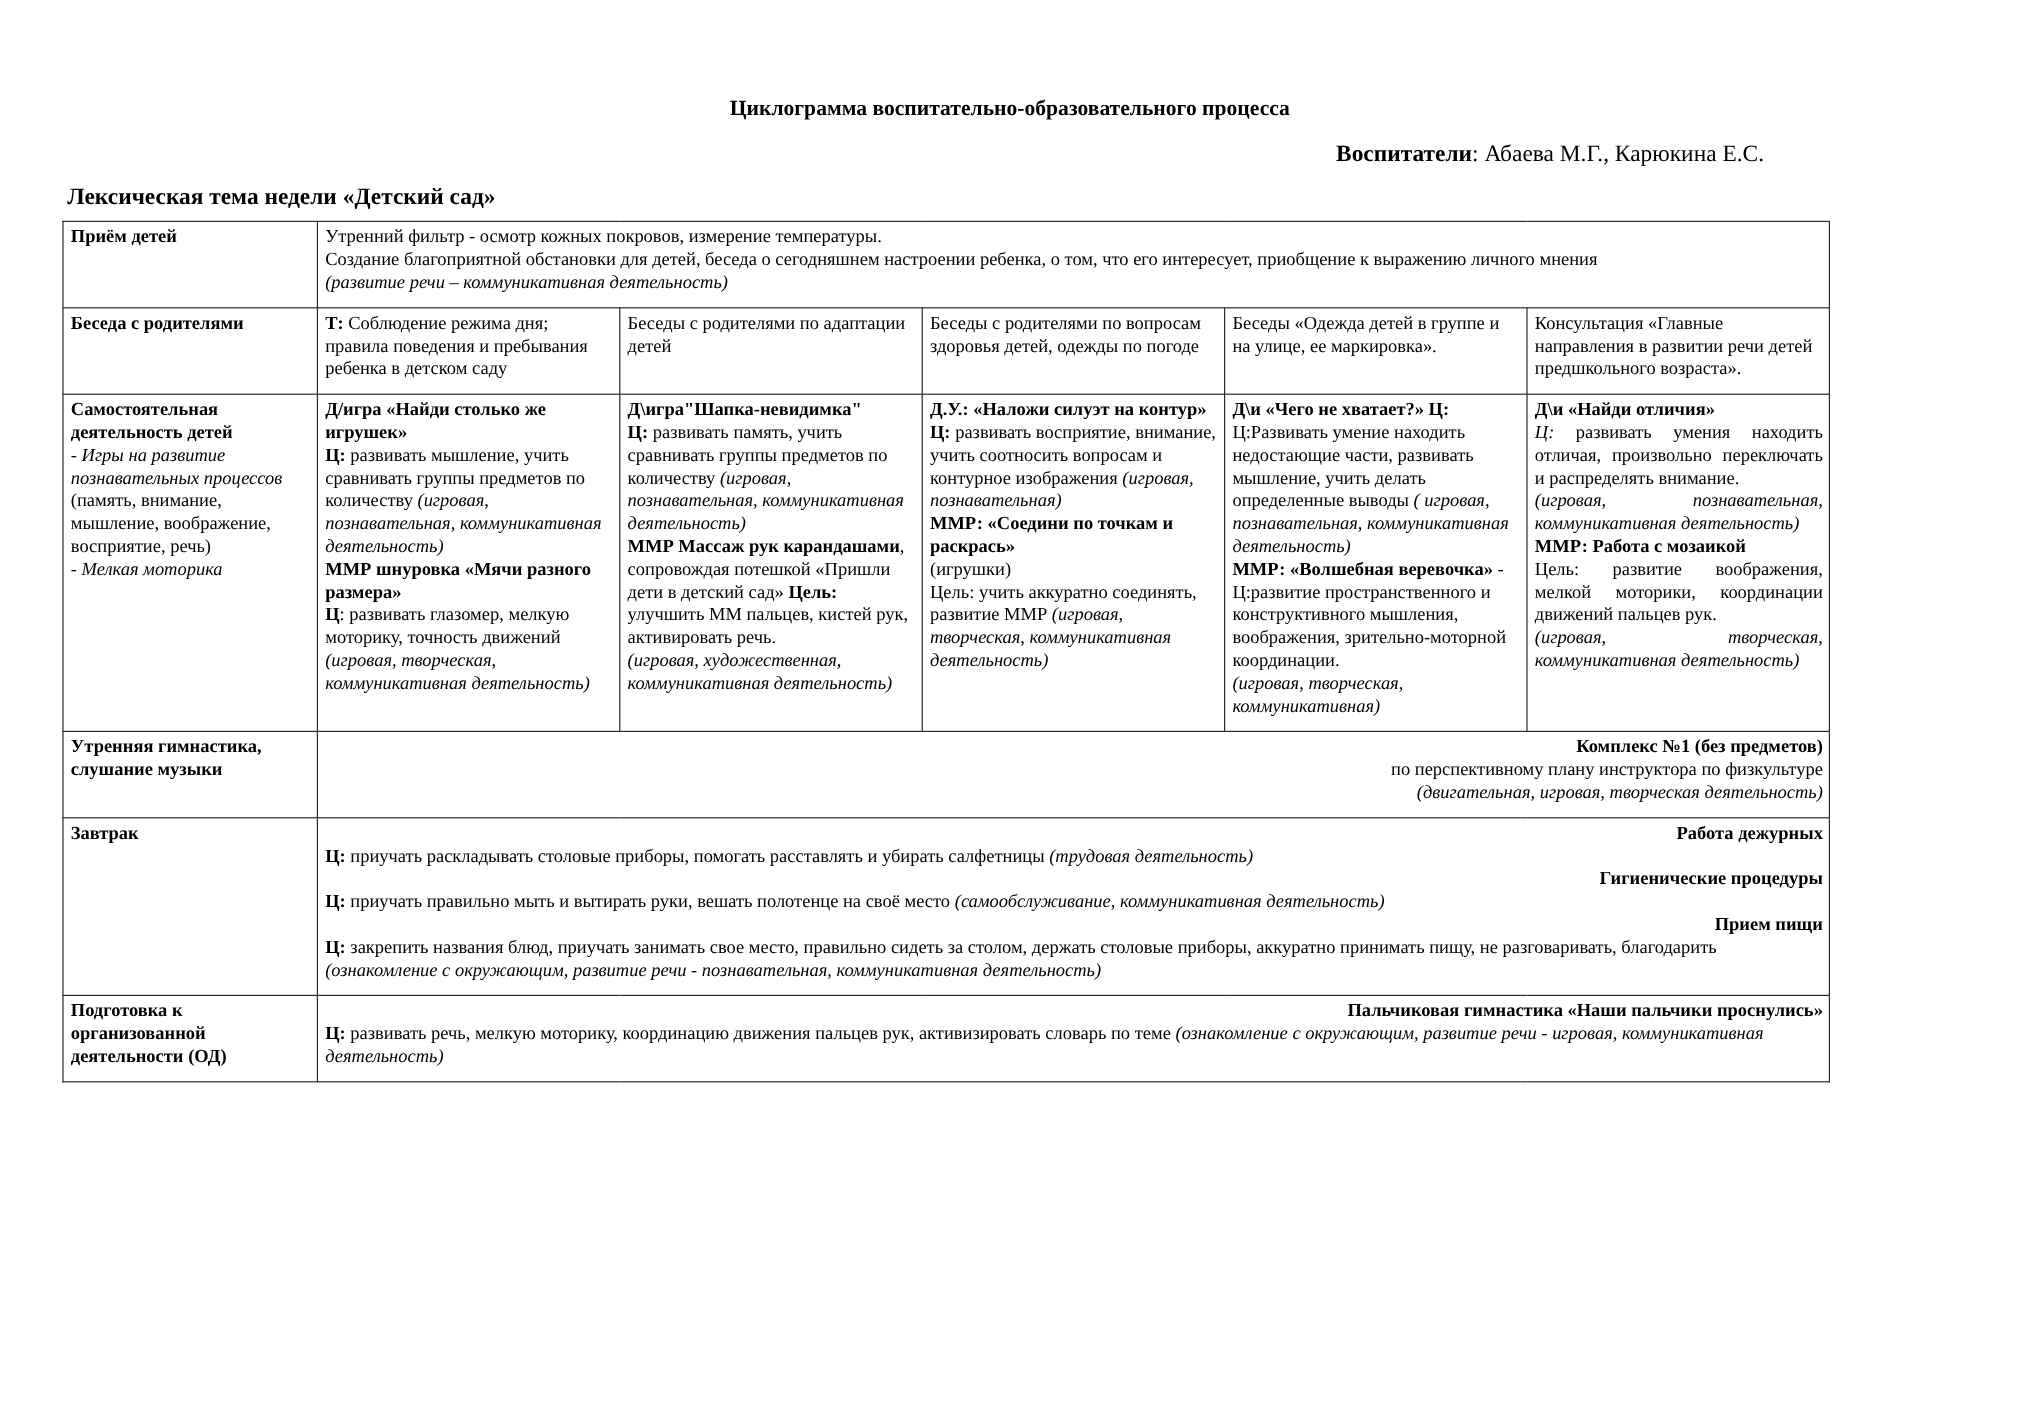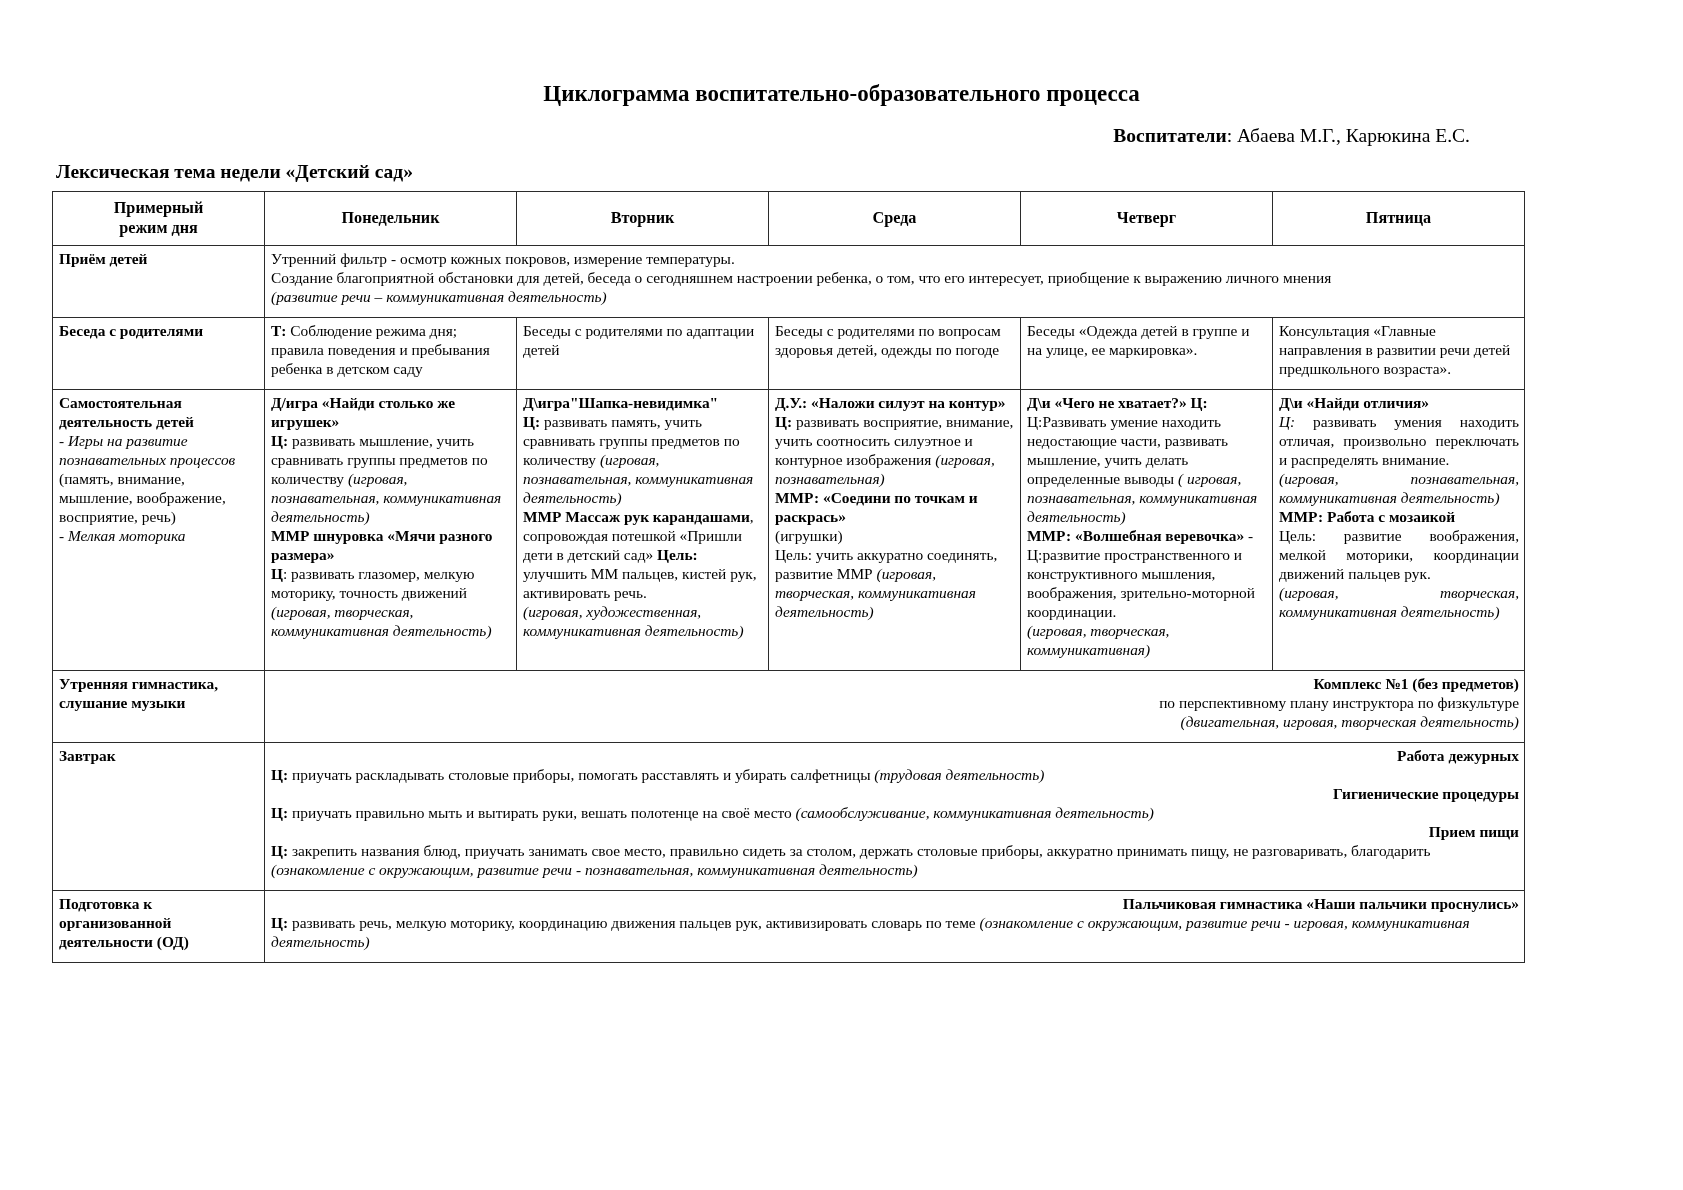--- a/index.html
+++ b/index.html
@@ -19,21 +19,21 @@
     width: 1683px;
     height: 1190px;
     padding: 0;
     box-sizing: border-box;
   }
 
   
   .doc-heading {
     text-align: center;
     font-weight: bold;
-    font-size: 23px;
+    font-size: 18px;
     line-height: 1.42;
     padding-top: 78px;
   }
   .doc-heading div { white-space: nowrap; }
 
   .teachers-line {
     text-align: right;
     font-size: 19.5px;
     padding-right: 213px;
     padding-top: 13px;
@@ -105,31 +105,20 @@
     <colgroup>
       <col class="c1">
         <col class="c2">
         <col class="c3">
         <col class="c4">
         <col class="c5">
         <col class="c6">
     </colgroup>
     <tbody>
 
-      <tr>
-        <td class="head">
-          <span class="blk">Примерный</span>
-          <span class="blk">режим дня</span>
-        </td>
-        <td class="head">Понедельник</td>
-        <td class="head">Вторник</td>
-        <td class="head">Среда</td>
-        <td class="head">Четверг</td>
-        <td class="head">Пятница</td>
-      </tr>
 
       <tr>
         <td class="rowlabel">Приём детей</td>
         <td colspan="5">
           <span class="blk">Утренний фильтр - осмотр кожных покровов, измерение температуры.</span>
           <span class="blk">Создание благоприятной обстановки для детей, беседа о сегодняшнем настроении ребенка, о том, что его интересует, приобщение к выражению личного мнения</span>
           <span class="blk i">(развитие речи – коммуникативная деятельность)</span>
         </td>
       </tr>
 
@@ -160,21 +149,21 @@
 
         <td>
           <span class="blk b">Д\игра"Шапка-невидимка"</span>
           <span class="b">Ц:</span><span> развивать память, учить сравнивать группы предметов по количеству </span><span class="i">(игровая, познавательная, коммуникативная деятельность)</span>
           <span class="blk"><span class="b">ММР Массаж рук карандашами</span><span>, сопровождая потешкой  «Пришли дети в детский сад» </span><span class="b">Цель:</span><span> улучшить ММ пальцев, кистей рук, активировать речь.</span></span>
           <span class="blk i">(игровая, художественная, коммуникативная деятельность)</span>
         </td>
 
         <td>
           <span class="blk b">Д.У.: «Наложи силуэт на контур»</span>
-          <span class="b">Ц:</span><span> развивать восприятие, внимание, учить соотносить силуэтное и контурное изображения </span><span class="i">(игровая, познавательная)</span>
+          <span class="b">Ц:</span><span> развивать восприятие, внимание, учить соотносить вопросам и контурное изображения </span><span class="i">(игровая, познавательная)</span>
           <span class="blk b">ММР:  «Соедини  по точкам и раскрась»</span>
           <span class="blk"> (игрушки)</span>
           <span>Цель: учить аккуратно соединять, развитие ММР </span><span class="i">(игровая, творческая, коммуникативная деятельность)</span>
         </td>
 
         <td>
           <span class="blk b">Д\и «Чего не хватает?» Ц:</span>
           <span>Ц:Развивать умение находить недостающие части, развивать мышление, учить делать определенные выводы </span><span class="i">( игровая, познавательная, коммуникативная деятельность)</span>
           <span class="blk"><span class="b">ММР: «Волшебная веревочка»</span><span> - Ц:развитие пространственного и конструктивного мышления, воображения, зрительно-моторной координации.</span></span>
           <span class="blk i">(игровая, творческая, коммуникативная)</span>

